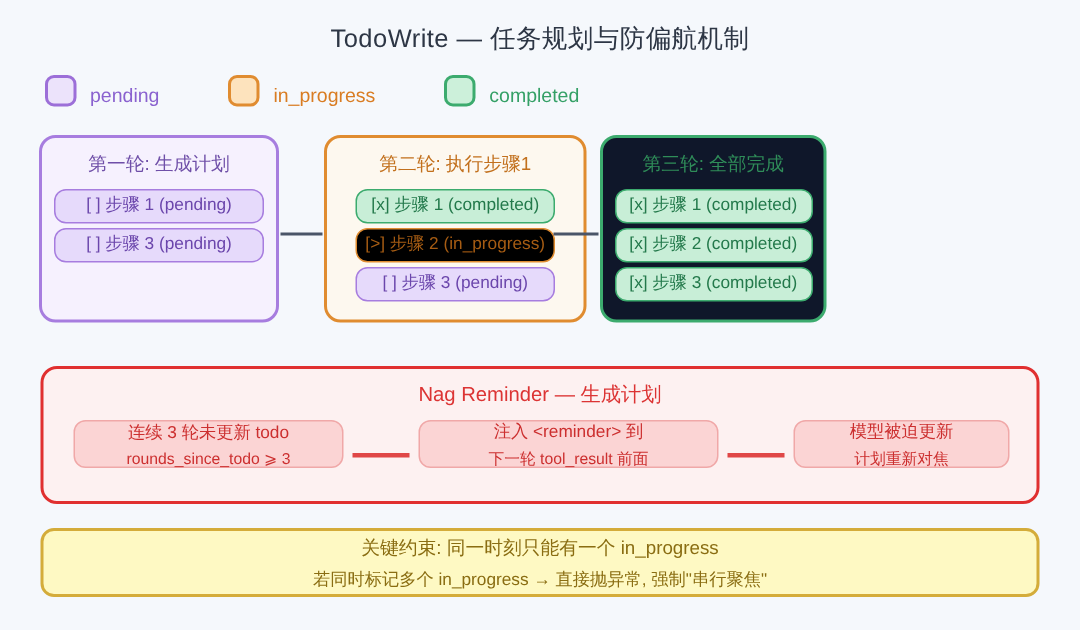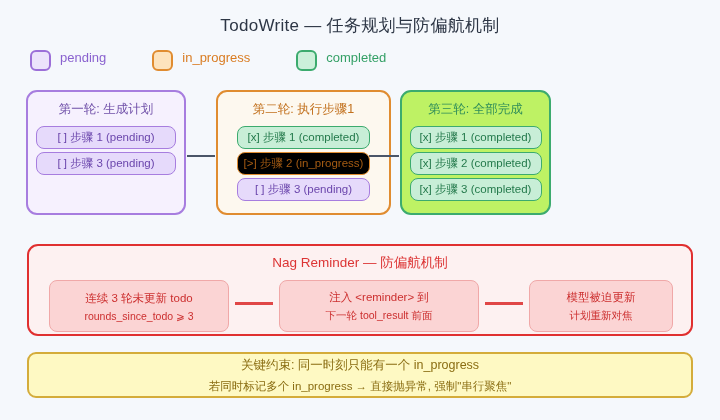--- a/index.html
+++ b/index.html
@@ -14,21 +14,21 @@
 
   
   .title{
     position:absolute;left:0;top:14px;width:720px;
     text-align:center;
     font-size:17px;color:#2d3645;letter-spacing:.3px;
   }
 
   
   .legend{position:absolute;left:30px;top:50px;display:flex;align-items:center;}
-  .legend-item{display:flex;align-items:flex-start;margin-right:46px;}
+  .legend-item{display:flex;align-items:flex-end;margin-right:46px;}
   .swatch{width:21px;height:21px;border-radius:6px;border:2px solid;box-sizing:border-box;}
   .legend-label{margin-left:9px;font-size:13px;}
   .lg-pending .swatch{background:#ece3fb;border-color:#9c6fd8;}
   .lg-pending .legend-label{color:#8a62cf;}
   .lg-inprog .swatch{background:#fde3bd;border-color:#e08c30;}
   .lg-inprog .legend-label{color:#d97c22;}
   .lg-done .swatch{background:#ccf0da;border-color:#3cab6e;}
   .lg-done .legend-label{color:#34a066;}
 
   
@@ -41,21 +41,21 @@
   .chips{display:flex;flex-direction:column;align-items:center;gap:3px;}
   .chip{
     border:1.6px solid;border-radius:8px;box-sizing:border-box;
     height:23px;line-height:20px;text-align:center;
     font-size:11.5px;
   }
   .c1{left:26px;width:160px;background:#f6f1fe;border-color:#a77ddf;}
   .c1 .card-title{color:#6f4fa8;}
   .c2{left:216px;width:175px;background:#fdf8ef;border-color:#e08c30;}
   .c2 .card-title{color:#c2701d;}
-  .c3{left:400px;width:151px;background:#bef264;border-color:#3cab6e;}
+  .c3{left:400px;width:151px;background:#0f172a;border-color:#3cab6e;}
   .c3 .card-title{color:#2f8d59;}
 
   .chip.pending{background:#e6dafb;border-color:#a77ddf;color:#6b46ac;}
   .chip.inprog{background:#000000;border-color:#e08c30;color:#a65c13;}
   .chip.done{background:#c8eed7;border-color:#3cab6e;color:#23794b;}
   .c1 .chip{width:140px;}
   .c2 .chip{width:133px;}
   .c3 .chip{width:132px;}
 
   
@@ -65,21 +65,21 @@
 
   
   .nag{
     position:absolute;left:27px;top:244px;width:666px;height:92px;
     border:2px solid #e03030;border-radius:11px;background:#fdf1f1;
     box-sizing:border-box;
   }
   .nag-title{text-align:center;font-size:13.5px;color:#dc3434;margin-top:8px;}
   .nag-row{position:relative;margin-top:8px;height:48px;}
   .nbox{
-    position:absolute;top:0;height:52px;
+    position:absolute;top:0;height:32px;
     background:#fbd4d4;border:1.5px solid #f0a8a8;border-radius:8px;
     box-sizing:border-box;color:#cc2f2f;text-align:center;
     display:flex;flex-direction:column;align-items:center;justify-content:center;
   }
   .nbox .l1{font-size:11.5px;}
   .nbox .l2{font-size:10.5px;margin-top:4px;}
   .nb1{left:20px;width:180px;}
   .nb2{left:250px;width:200px;}
   .nb3{left:500px;width:144px;}
   .nconn{position:absolute;height:3px;background:#e04747;top:22px;}
@@ -143,21 +143,21 @@
   <div class="card c3">
     <div class="card-title">第三轮: 全部完成</div>
     <div class="chips">
       <div class="chip done">[x] 步骤 1 (completed)</div>
       <div class="chip done">[x] 步骤 2 (completed)</div>
       <div class="chip done">[x] 步骤 3 (completed)</div>
     </div>
   </div>
 
   <div class="nag">
-    <div class="nag-title">Nag Reminder — 防偏航机制</div>
+    <div class="nag-title">Nag Reminder — 生成计划</div>
     <div class="nag-row">
       <div class="nbox nb1">
         <span class="l1">连续 3 轮未更新 todo</span>
         <span class="l2">rounds_since_todo ⩾ 3</span>
       </div>
       <div class="nconn nc-a"></div>
       <div class="nbox nb2">
         <span class="l1">注入 &lt;reminder&gt; 到</span>
         <span class="l2">下一轮 tool_result 前面</span>
       </div>

